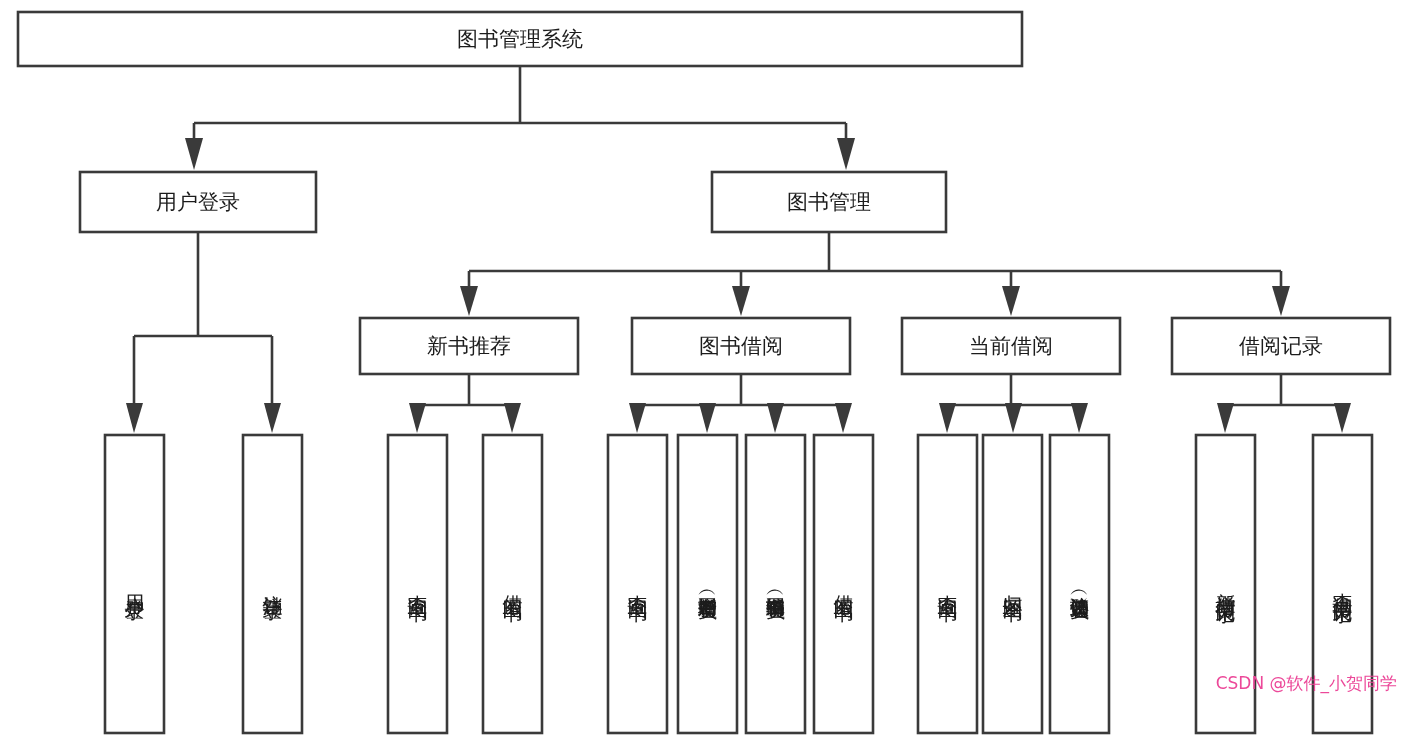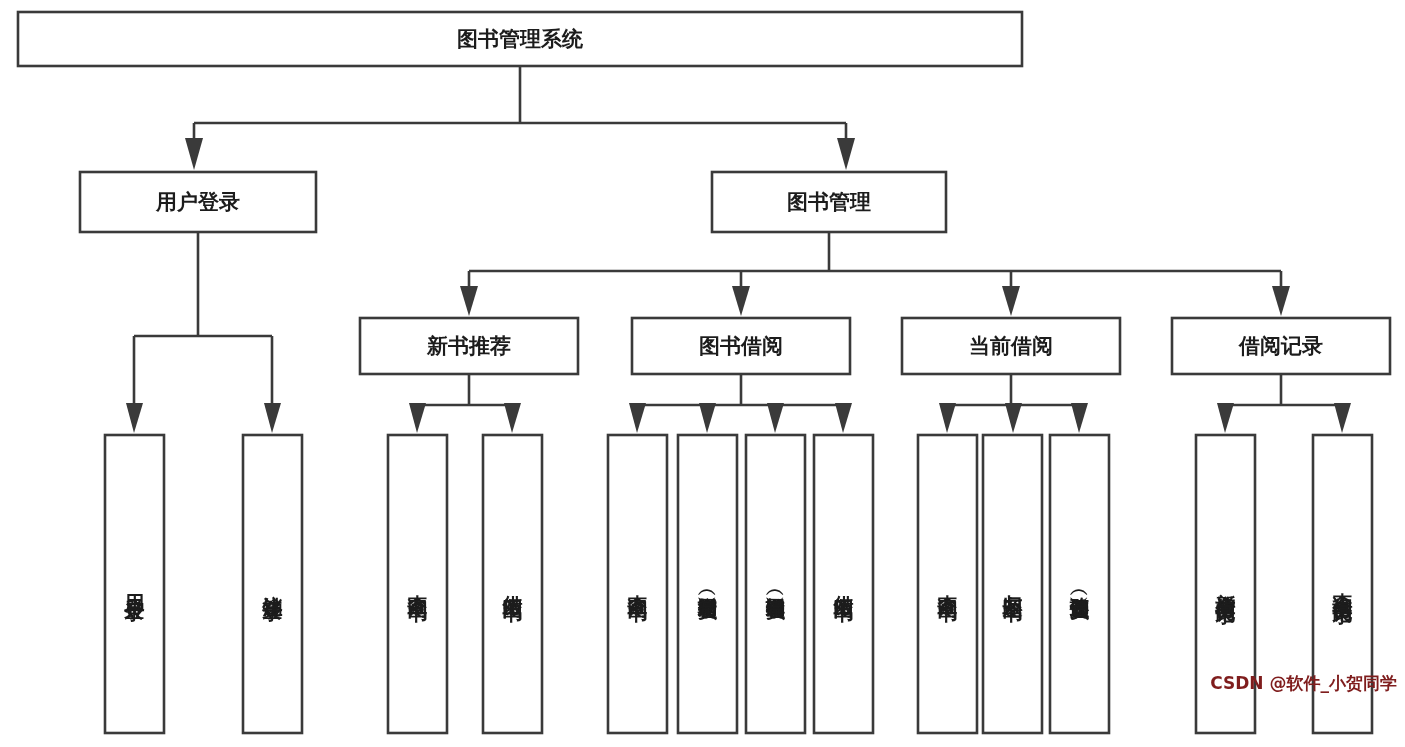--- a/index.html
+++ b/index.html
@@ -10,21 +10,20 @@
   body {
     width: 1405px;
     height: 747px;
     font-family: "DejaVu Sans", "Liberation Sans", sans-serif;
     overflow: hidden;
   }
   #diagram-root {
     position: relative;
     width: 1405px;
     height: 701px;
-    font-weight: bold;
   }
   svg.canvas {
     position: absolute;
     top: 0;
     left: 0;
     width: 1405px;
     height: 747px;
   }
   .node-box {
     fill: #ffffff;
@@ -67,21 +66,21 @@
   }
   .leaf-label.tight {
     font-size: 19px;
     letter-spacing: 0.5px;
   }
   .watermark {
     position: absolute;
     right: 8px;
     bottom: 6px;
     font-size: 17px;
-    color: #7f1d1d;
+    color: #ec4899;
     font-family: "DejaVu Sans", "Liberation Sans", sans-serif;
     white-space: nowrap;
   }
 </style>
 </head>
 <body>
 
 <div id="diagram-root">
 
   <svg class="canvas" viewBox="0 0 1405 747">

